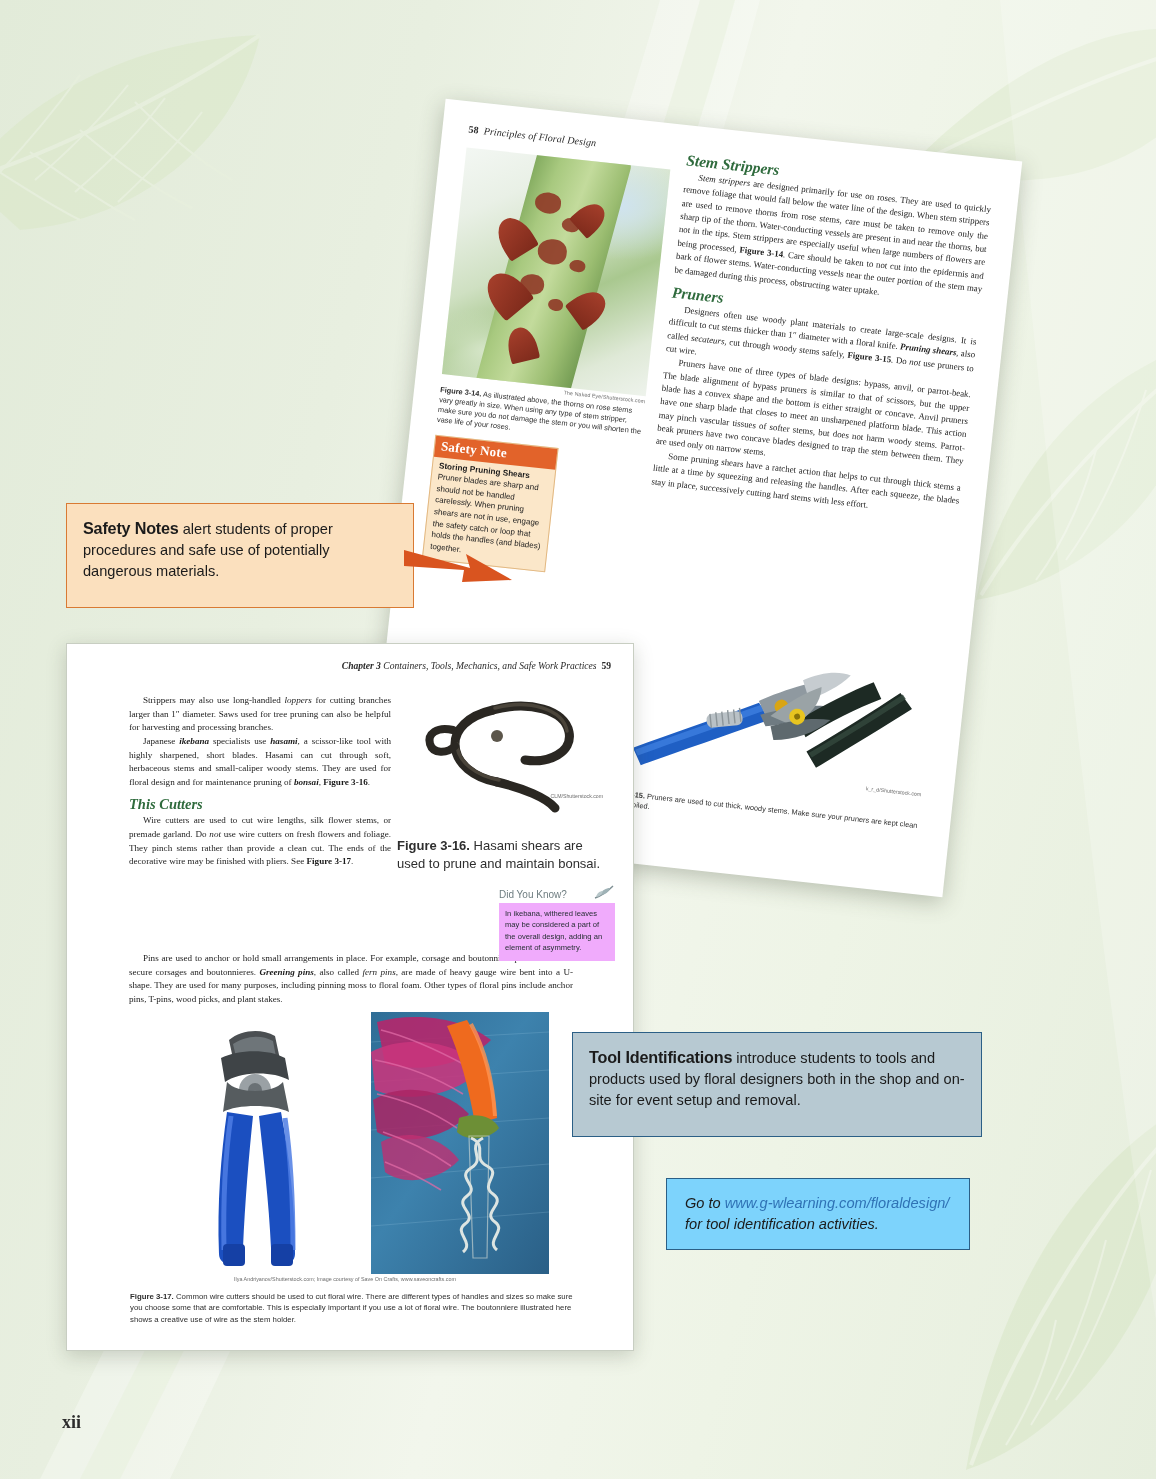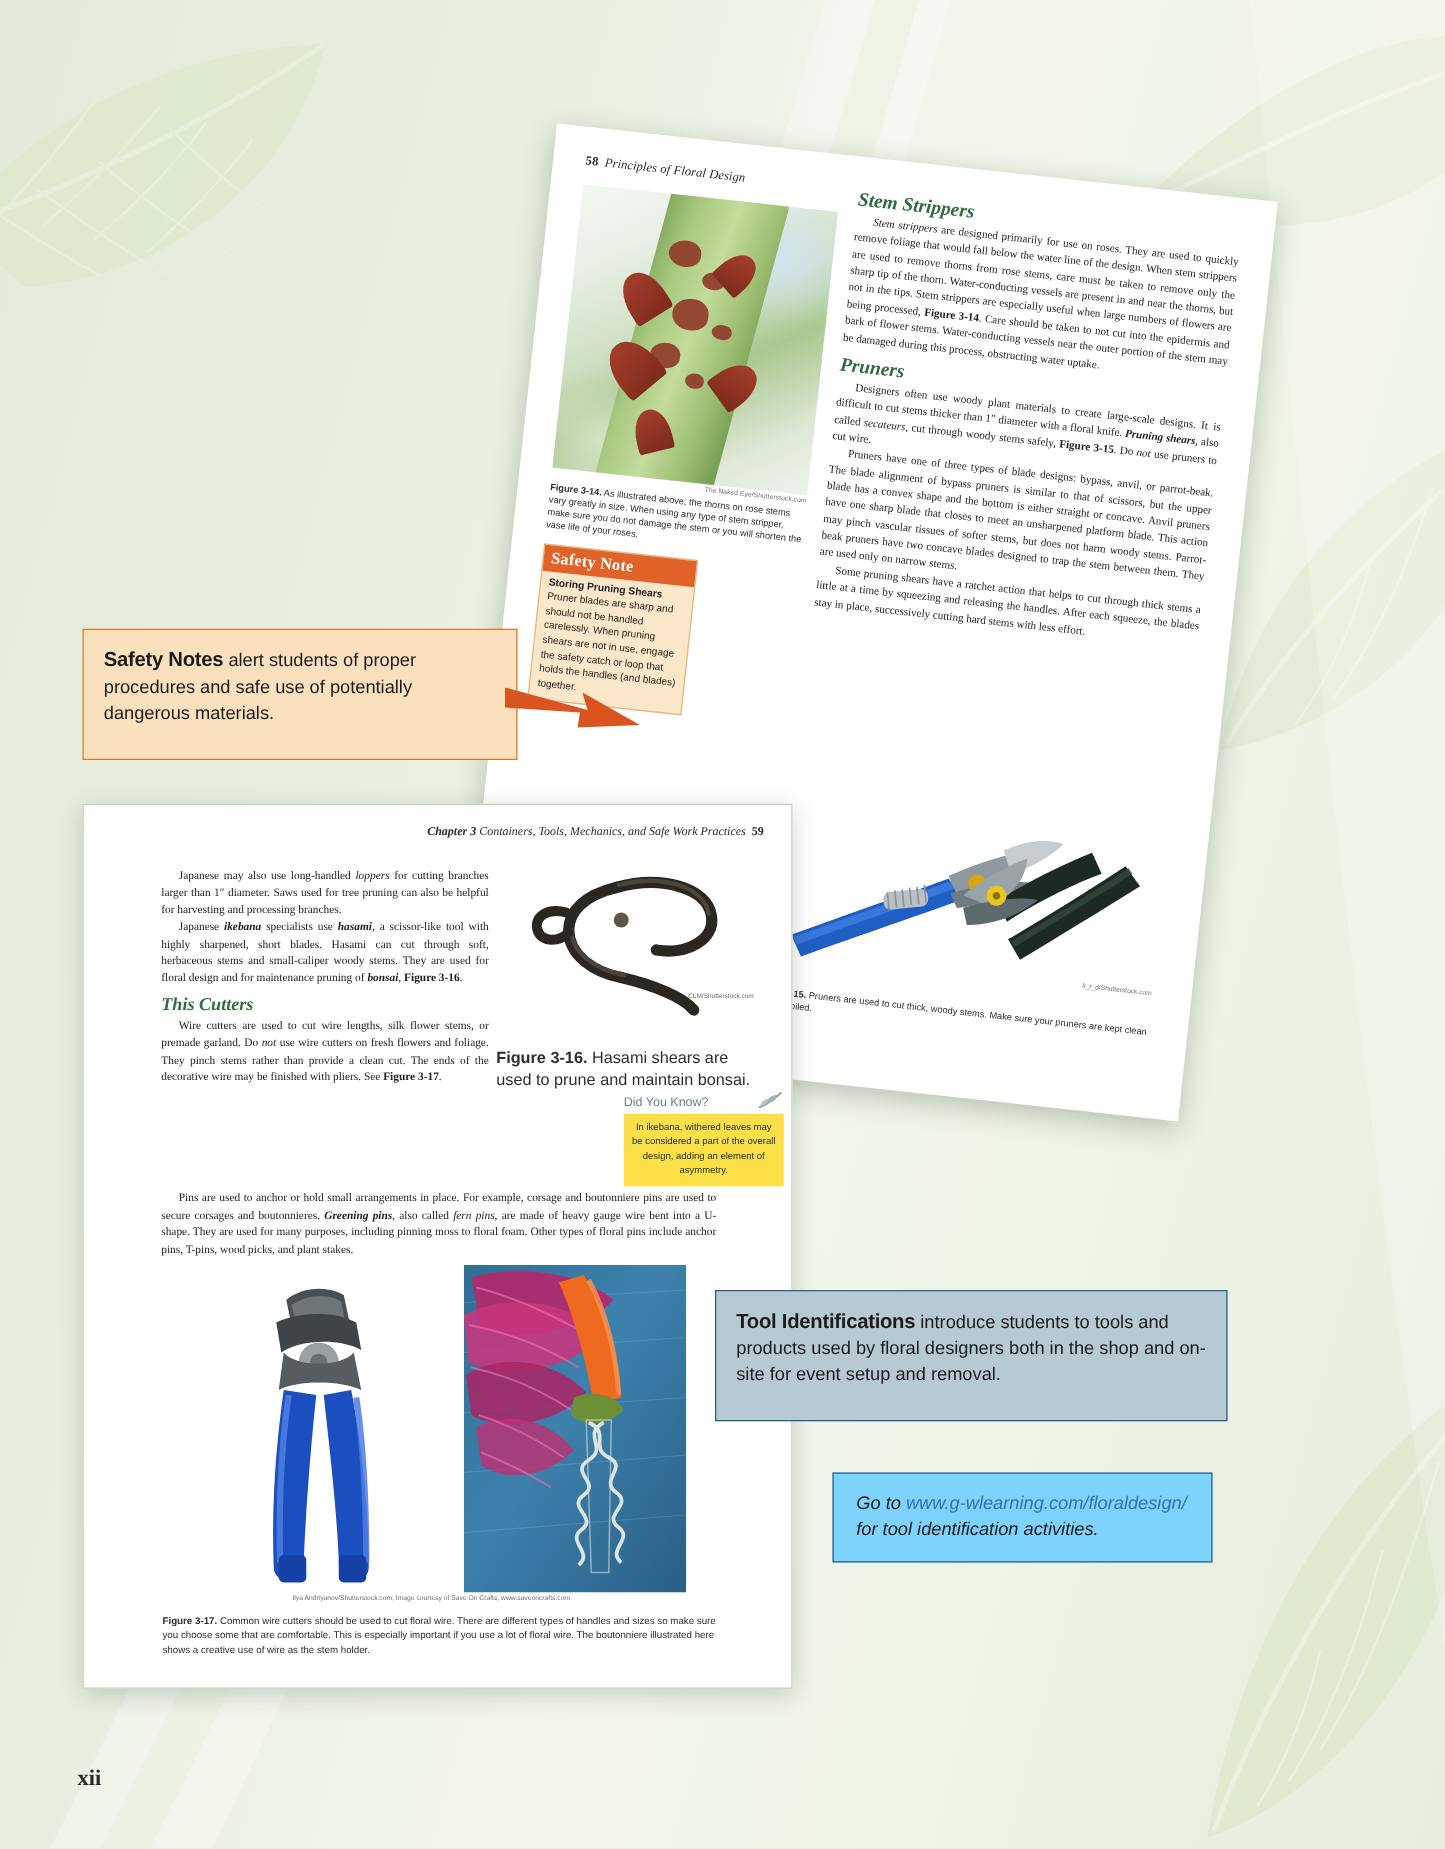--- a/index.html
+++ b/index.html
@@ -235,35 +235,34 @@
     position: absolute;
     left: 62px;
     top: 308px;
     width: 444px;
   }
 
   
   .dyk-box {
     position: absolute;
     left: 432px;
-    top: 228px;
-    width: 128px;
-    text-align: center;
+    top: 240px;
+    width: 116px;
   }
   .dyk-hd {
     font-family: "Liberation Sans", sans-serif;
     font-size: 10px;
     color: #6e7d80;
     padding-bottom: 3px;
     display: flex;
     align-items: flex-end;
     justify-content: space-between;
   }
   .dyk-body {
-    background: #fde047;
+    background: #f0abfc;
     font-family: "Liberation Sans", sans-serif;
     font-size: 7.6px;
     line-height: 1.5;
     color: #1f2a2d;
     padding: 5px 6px 7px 6px;
   }
 
   
   .hasami-photo {
     position: absolute;
@@ -503,21 +502,21 @@
 <div id="page59">
   <div id="page59-inner">
 
     <div class="pg-head-59">
       <b><i>Chapter 3</i></b>
       <i>Containers, Tools, Mechanics, and Safe Work Practices</i>
       &nbsp;<b>59</b>
     </div>
 
     <div class="col59-left">
-      <p class="bodytext59"><span style="display:inline-block;width:14px;"></span><span>Japanese may also use long-handled </span><i>loppers</i><span> for cutting branches larger than 1″ diameter. Saws used for tree pruning can also be helpful for harvesting and processing branches.</span></p>
+      <p class="bodytext59"><span style="display:inline-block;width:14px;"></span><span>Strippers may also use long-handled </span><i>loppers</i><span> for cutting branches larger than 1″ diameter. Saws used for tree pruning can also be helpful for harvesting and processing branches.</span></p>
       <p class="bodytext59"><span style="display:inline-block;width:14px;"></span><span>Japanese </span><b><i>ikebana</i></b><span> specialists use </span><b><i>hasami</i></b><span>, a scissor-like tool with highly sharpened, short blades. Hasami can cut through soft, herbaceous stems and small-caliper woody stems. They are used for floral design and for maintenance pruning of </span><b><i>bonsai</i></b><span>, </span><b>Figure 3-16</b><span>.</span></p>
 
       <div class="h-sec59">This Cutters</div>
       <p class="bodytext59"><span style="display:inline-block;width:14px;"></span><span>Wire cutters are used to cut wire lengths, silk flower stems, or premade garland. Do </span><i>not</i><span> use wire cutters on fresh flowers and foliage. They pinch stems rather than provide a clean cut. The ends of the decorative wire may be finished with pliers. See </span><b>Figure 3-17</b><span>.</span></p>
     </div>
 
     <div class="pins-wide">
       <p class="bodytext59"><span style="display:inline-block;width:14px;"></span><span>Pins are used to anchor or hold small arrangements in place. For example, corsage and boutonniere pins are used to secure corsages and boutonnieres. </span><b><i>Greening pins</i></b><span>, also called </span><i>fern pins</i><span>, are made of heavy gauge wire bent into a U-shape. They are used for many purposes, including pinning moss to floral foam. Other types of floral pins include anchor pins, T-pins, wood picks, and plant stakes.</span></p>
     </div>
 

